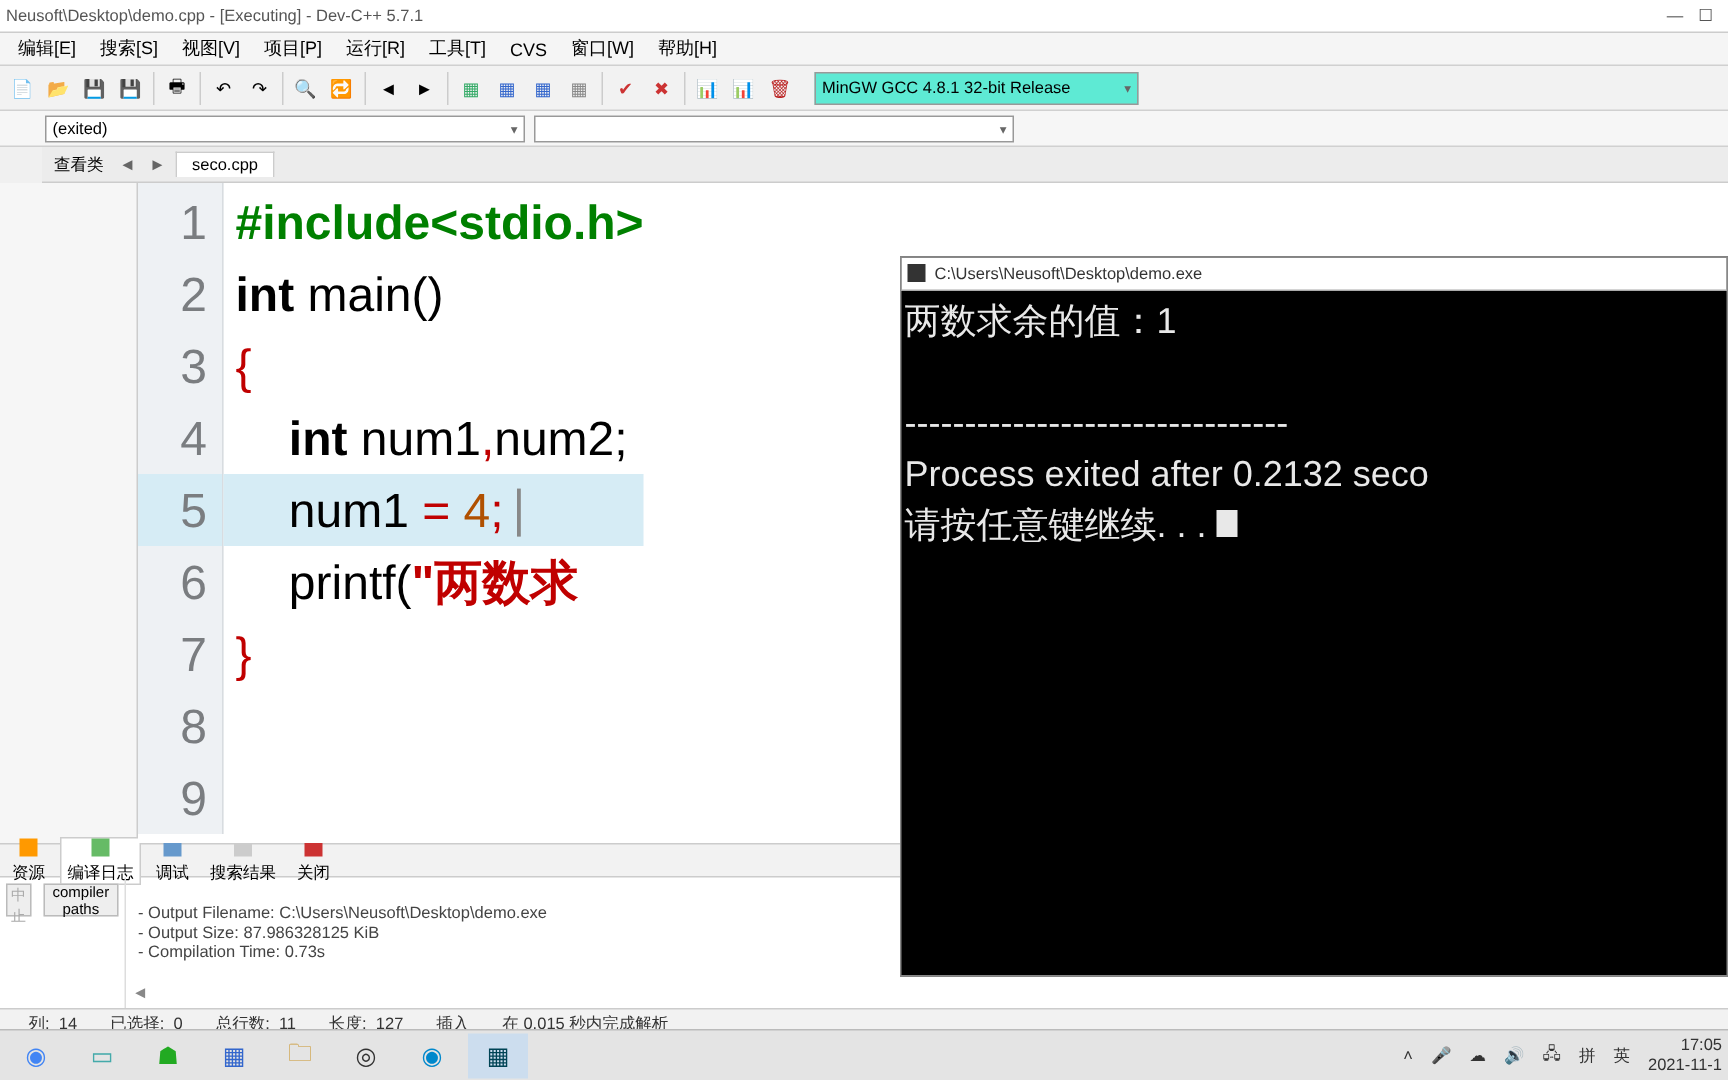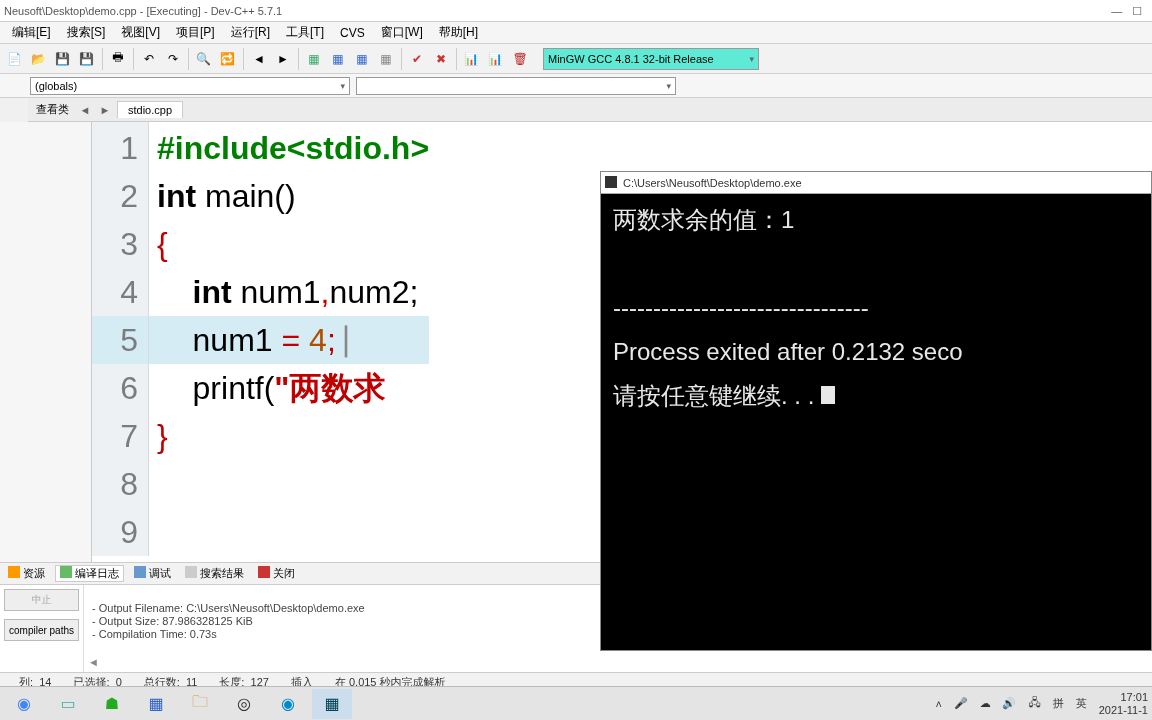--- a/index.html
+++ b/index.html
@@ -27,27 +27,27 @@
 .hl { background: #d6ecf5; }
 .kw { color: #000; font-weight: bold; }
 .pp { color: #008000; font-weight: bold; text-align: right; }
 .str { color: #c00000; font-weight: bold; }
 .num { color: #b05000; }
 .nm { color: #000; }
 .punct { color: #c00000; }
 .console { position: absolute; left: 600px; top: 171px; width: 552px; height: 480px; background: #000; color: #e8e8e8; font-family: "Courier New", monospace; font-size: 24px; border: 1px solid #888; z-index: 50; }
 .console-title { height: 22px; background: #fff; color: #333; font-size: 11px; font-family: "Segoe UI"; padding-left: 22px; line-height: 22px; border-bottom: 1px solid #aaa; position: relative; }
 .console-title::before { content: ""; position: absolute; left: 4px; top: 4px; width: 12px; height: 12px; background: #333; }
-.console-body { padding: 4px 12px; line-height: 44px; white-space: pre; overflow: hidden; }
+.console-body { padding: 4px 2px; line-height: 34px; white-space: pre; overflow: hidden; }
 .cursor-blk { display: inline-block; width: 14px; height: 18px; background: #e8e8e8; vertical-align: baseline; }
 .bottom-tabs { height: 22px; background: #f2f2f2; border-top: 1px solid #ccc; display: flex; align-items: center; font-size: 11px; padding-left: 4px; gap: 6px; }
-.bottom-tabs .bt { display: flex; gap: 3px; padding: 0 4px; }
+.bottom-tabs .bt { display: flex; align-items: center; gap: 3px; padding: 0 4px; flex-direction: column; }
 .bt-ico { width: 12px; height: 12px; display: inline-block; }
 .output-panel { height: 88px; background: #fff; border-top: 1px solid #ccc; display: flex; }
-.output-left { width: 84px; border-right: 1px solid #ddd; display: flex; flex-direction: column; font-size: 10px; }
+.output-left { width: 84px; border-right: 1px solid #ddd; display: flex; flex-direction: row; font-size: 10px; }
 .output-left button { height: 22px; margin: 4px; font-size: 10px; background: #eee; border: 1px solid #bbb; }
 .output-body { flex: 1; font-family: Consolas, monospace; font-size: 11px; color: #444; padding: 4px 8px; white-space: pre; overflow: hidden; position: relative; }
 .output-scroll { position: absolute; bottom: 4px; left: 4px; color: #888; font-size: 11px; }
 .statusbar { height: 20px; background: #f2f2f2; border-top: 1px solid #ccc; display: flex; align-items: center; font-size: 11px; color: #333; padding-left: 19px; gap: 22px; }
 .taskbar { position: absolute; bottom: 0; left: 0; width: 1152px; height: 34px; background: #e4e4e4; border-top: 1px solid #bbb; display: flex; align-items: center; padding: 0 4px; justify-content: space-between; z-index: 100; }
 .tb-left { display: flex; gap: 4px; align-items: center; }
 .tb-left .app { width: 40px; height: 30px; display: flex; align-items: center; justify-content: center; font-size: 16px; }
 .tb-right { display: flex; align-items: center; gap: 12px; font-size: 11px; color: #333; }
 .clock { text-align: right; line-height: 13px; font-size: 11px; }
 .sel-box { border: 1px solid #999; background: #fff; height: 18px; font-size: 11px; font-family: monospace; padding: 0 4px; display: inline-flex; align-items: center; justify-content: space-between; }
@@ -106,34 +106,34 @@
   <span class="tb-btn" style="color:#b22">🗑</span>
   <span style="width:8px"></span>
   <div class="compiler-sel">
     <span>MinGW GCC 4.8.1 32-bit Release</span>
     <span class="chev">▾</span>
   </div>
 </div>
 
 <div class="sel-row">
   <div class="sel-box" style="width:320px">
-    <span>(globals)</span>
+    <span>(exited)</span>
     <span class="chev">▾</span>
   </div>
   <div class="sel-box" style="width:320px">
     <span></span>
       <span class="chev">▾</span>
   </div>
 </div>
 
 <div class="tab-strip">
   <span style="padding:0 6px;">查看类</span>
   <span class="tbtn">◄</span>
   <span class="tbtn">►</span>
-  <span class="file-tab">stdio.cpp</span>
+  <span class="file-tab">seco.cpp</span>
 </div>
 
 <div class="main-area">
   <div class="left-panel"></div>
   <div class="editor-wrap">
     <div class="code-area">
       <div class="gutter">
         <div class="ln">1</div>
         <div class="ln">2</div>
         <div class="ln">3</div>
@@ -227,17 +227,17 @@
   </div>
   <div class="tb-right">
     <span>˄</span>
     <span>🎤</span>
     <span>☁</span>
     <span>🔊</span>
     <span>🖧</span>
     <span>拼</span>
     <span>英</span>
     <div class="clock">
-      <div>17:01</div>
+      <div>17:05</div>
       <div>2021-11-1</div>
     </div>
   </div>
 </div>
 
 </body></html>

